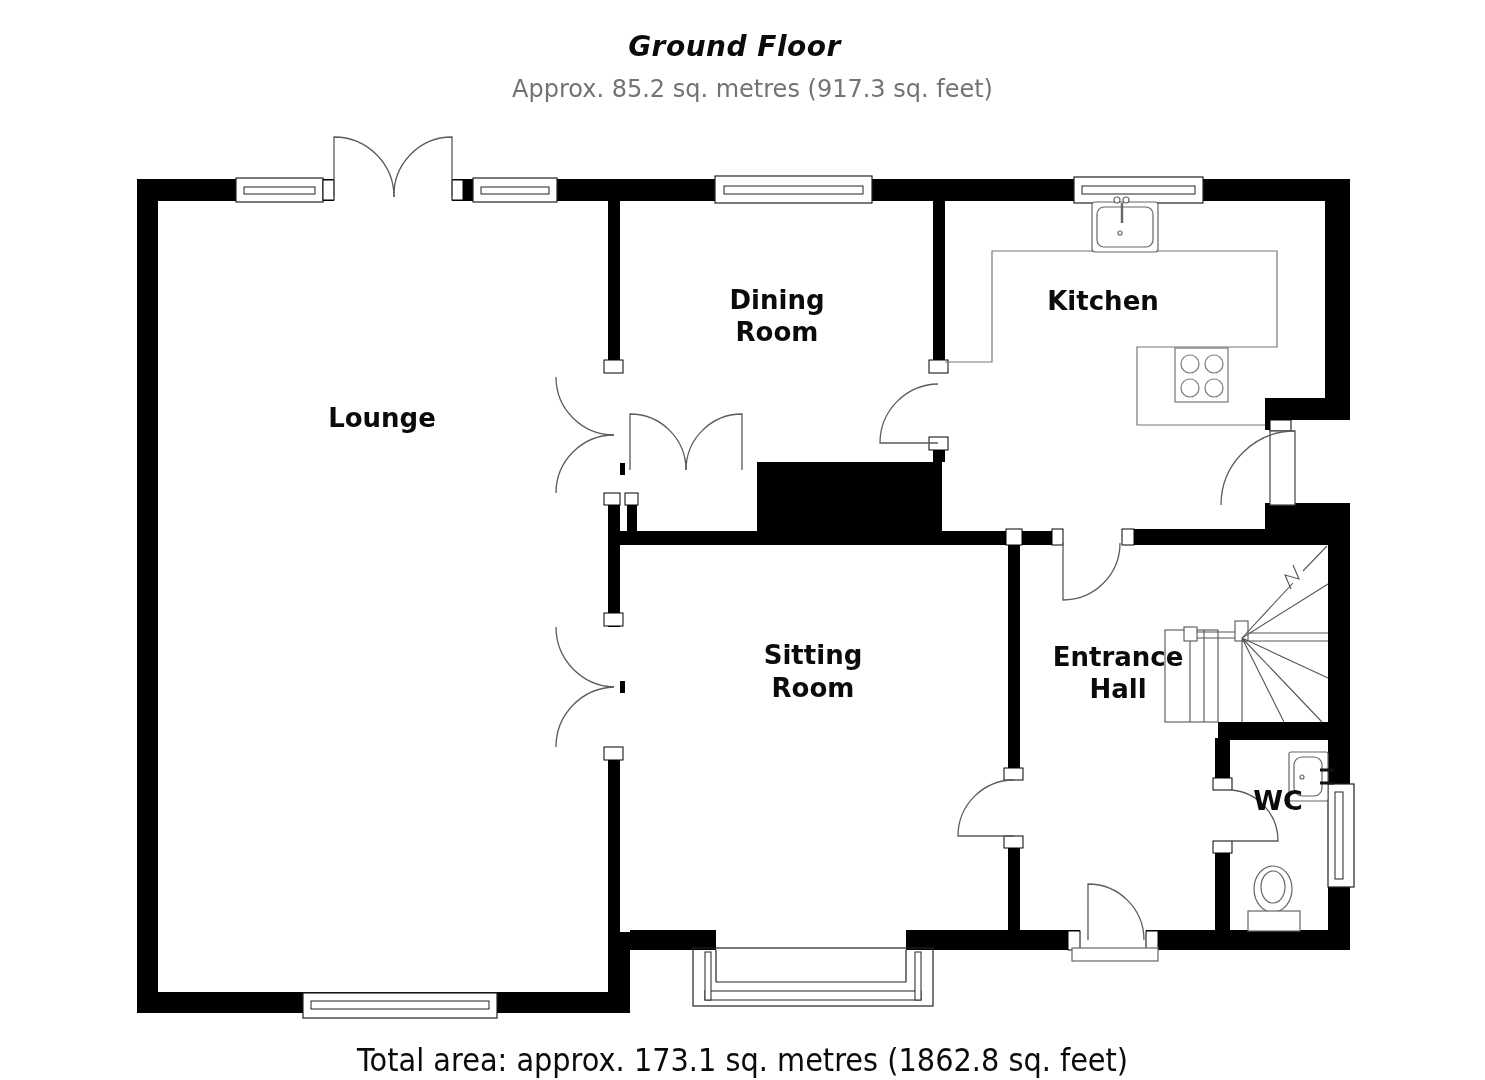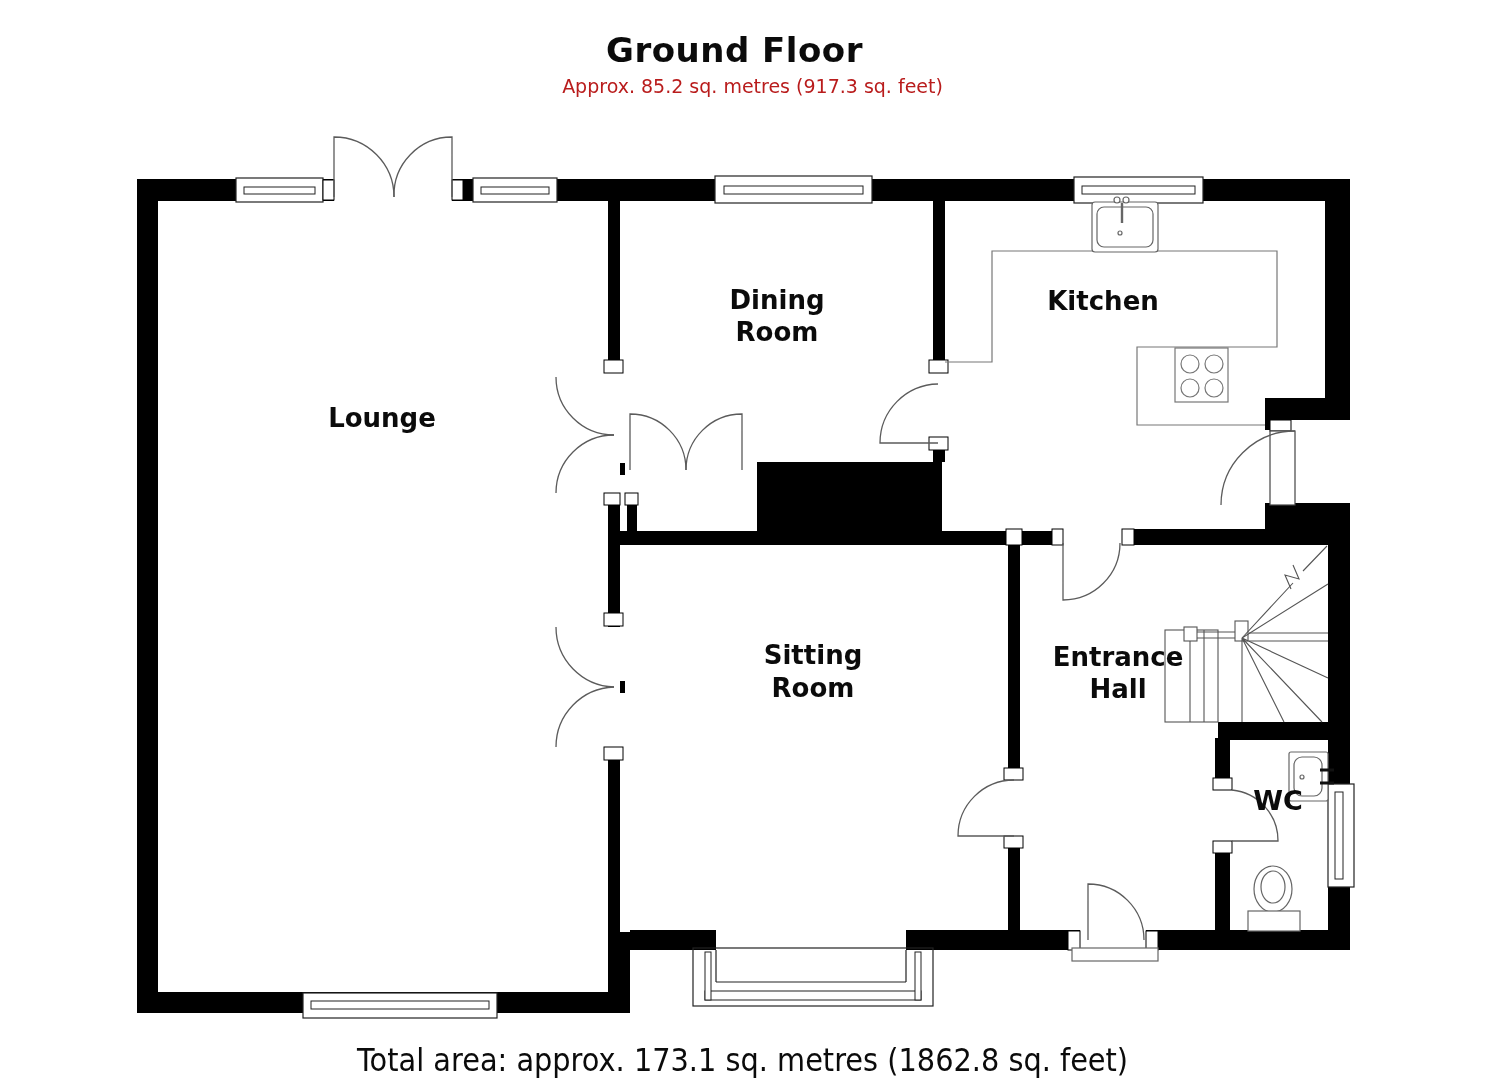--- a/index.html
+++ b/index.html
@@ -1,21 +1,21 @@
 <!DOCTYPE html>
 <html><head>
 <meta charset="utf-8">
 <style>
   html,body{margin:0;padding:0;background:#fff;}
   .page{position:relative;width:1485px;height:1080px;background:#fff;overflow:hidden;
         font-family:"DejaVu Sans",sans-serif;}
   .title{position:absolute;top:30px;left:0;right:16px;text-align:center;
-         font-size:34px;font-weight:bold;color:#0b0b0b;letter-spacing:.5px;}
+         font-size:28px;font-weight:bold;color:#0b0b0b;letter-spacing:.5px;font-style:italic;}
   .subtitle{position:absolute;top:75px;left:0;right:0;text-align:center;
-         font-size:19px;color:#b91c1c;padding-left:20px;}
+         font-size:24px;color:#737373;padding-left:20px;}
   .footer{position:absolute;top:1041px;left:0;right:0;text-align:center;
          font-size:32px;color:#0b0b0b;transform:scaleX(.9);}
   svg{position:absolute;left:0;top:0;}
   svg text{font-family:"DejaVu Sans",sans-serif;font-weight:bold;fill:#0b0b0b;
          font-size:26px;text-anchor:middle;}
   .wall{fill:#000;}
   .opening{fill:#fff;}
   .frame{fill:#fff;stroke:#000;stroke-width:1;}
   .win{fill:#fff;stroke:#222;stroke-width:1.2;}
   .winband{fill:#fff;stroke:#222;stroke-width:1;}

